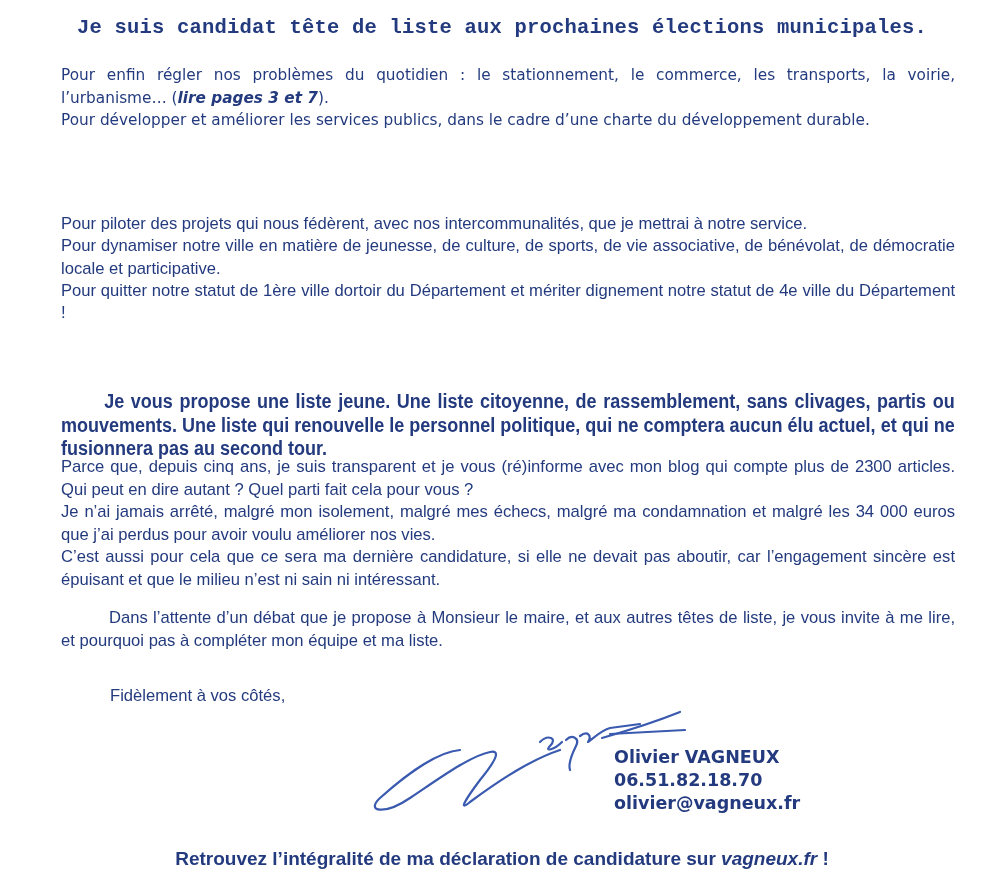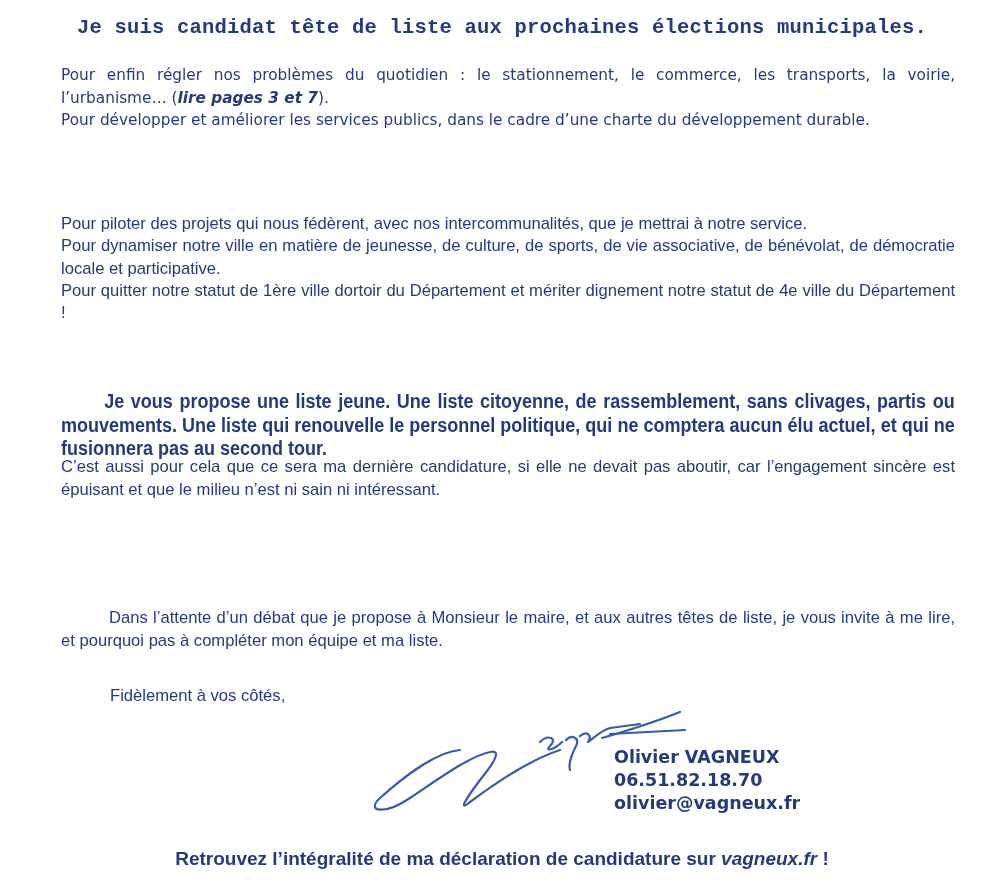--- a/index.html
+++ b/index.html
@@ -60,20 +60,22 @@
   <p class="p">Pour piloter des projets qui nous fédèrent, avec nos intercommunalités, que je mettrai à notre service.</p>
   <p class="p">Pour dynamiser notre ville en matière de jeunesse, de culture, de sports, de vie associative, de bénévolat, de démocratie locale et participative.</p>
   <p class="p bold">Pour quitter notre statut de 1ère ville dortoir du Département et mériter dignement notre statut de 4e ville du Département !</p>
 </div>
 
 <div class="block" style="top:354px; left:61px;margin-top:36px;">
   <p class="p big indent">Je vous propose une liste jeune. Une liste citoyenne, de rassemblement, sans clivages, partis ou mouvements. Une liste qui renouvelle le personnel politique, qui ne comptera aucun élu actuel, et qui ne fusionnera pas au second tour.</p>
 </div>
 
 <div class="block cond" style="top:440px; line-height:22.6px;">
+  <p class="p"><span>Parce que, depuis cinq ans, je suis transparent et je vous (ré)informe avec mon blog qui compte plus de 2300 articles. </span><span class="bold">Qui peut en dire autant ? Quel parti fait cela pour vous ?</span></p>
+  <p class="p">Je n’ai jamais arrêté, malgré mon isolement, malgré mes échecs, malgré ma condamnation et malgré les 34 000 euros que j’ai perdus pour avoir voulu améliorer nos vies.</p>
   <p class="p">C’est aussi pour cela que ce sera ma dernière candidature, si elle ne devait pas aboutir, car l’engagement sincère est épuisant et que le milieu n’est ni sain ni intéressant.</p>
 </div>
 
 <div class="block cond" style="top:591px; line-height:22.6px;">
   <p class="p indent">Dans l’attente d’un débat que je propose à Monsieur le maire, et aux autres têtes de liste, je vous invite à me lire, et pourquoi pas à compléter mon équipe et ma liste.</p>
 </div>
 
 <div class="closing">Fidèlement à vos côtés,</div>
 
 <div class="sig-area">

